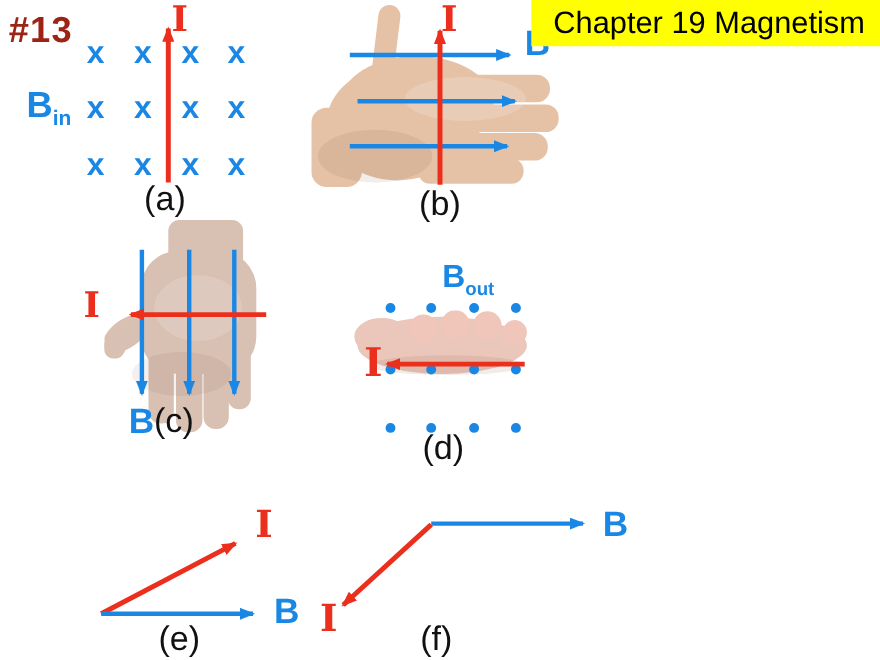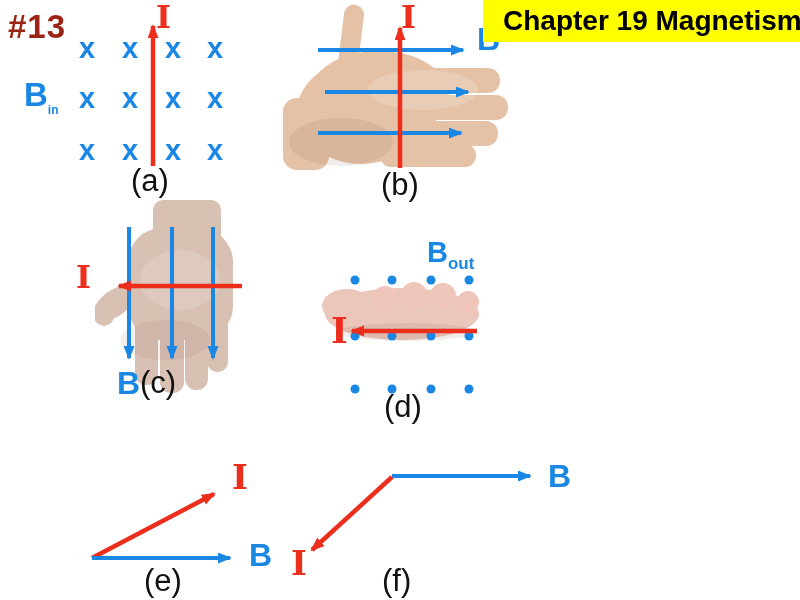--- a/index.html
+++ b/index.html
@@ -22,32 +22,32 @@
     background:var(--blue);transform:translate(-50%,-50%);
   }
   .lblI{
     position:absolute;z-index:4;color:var(--red);
     font-family:"DejaVu Serif",serif;font-weight:700;line-height:1;
   }
   .lblB{
     position:absolute;z-index:4;color:var(--blue);
     font-weight:700;font-size:32px;line-height:1;
   }
-  .lblB sub{font-size:12px;font-weight:700;line-height:1;}
+  .lblB sub{font-size:19px;font-weight:700;line-height:1;}
   .cap{
     position:absolute;z-index:4;color:#111;font-size:31px;line-height:1;
     font-weight:400;
   }
   .problem{
     position:absolute;left:8px;top:10px;z-index:4;color:var(--darkred);
     font-size:33px;font-weight:700;line-height:1;letter-spacing:1px;
   }
   .banner{
     position:absolute;left:483px;top:0;width:317px;height:42px;z-index:5;
-    background:var(--yellow);color:#000;font-size:28px;font-weight:700;
+    background:var(--yellow);color:#000;font-size:28px;font-weight:400;
     line-height:42px;padding-left:20px;box-sizing:border-box;white-space:nowrap;
   }
 </style>
 </head>
 <body>
 
 <div class="slide" style="--blue: #1b87e4; --red: #ec2e1c; --darkred: #9c2414; --yellow: #ffff00;">
 
   <div class="problem">#13</div>
   <div class="banner">Chapter 19 Magnetism</div>
@@ -166,21 +166,21 @@
     <span class="cap" style="left:381px;top:169px;">(b)</span>
   </div>
 
   <div class="panel">
     <span class="lblI" style="left:76px;top:261px;font-size:32px;">I</span>
     <span class="lblB" style="left:117px;top:367px;">B</span>
     <span class="cap" style="left:140px;top:367px;">(c)</span>
   </div>
 
   <div class="panel">
-    <span class="lblB abs" style="left:427px;top:238px;font-size:29px;text-align:center;"><span>B</span><sub style="font-size:17px;">out</sub></span>
+    <span class="lblB abs" style="left:402px;top:238px;font-size:29px;text-align:center;"><span>B</span><sub style="font-size:17px;">out</sub></span>
     <span class="lblI" style="left:331px;top:312px;font-size:36px;">I</span>
     <span class="cap" style="left:384px;top:391px;">(d)</span>
   </div>
 
   <div class="panel">
     <span class="lblI" style="left:232px;top:460px;font-size:34px;">I</span>
     <span class="lblB" style="left:249px;top:539px;">B</span>
     <span class="cap" style="left:144px;top:565px;">(e)</span>
   </div>
 

